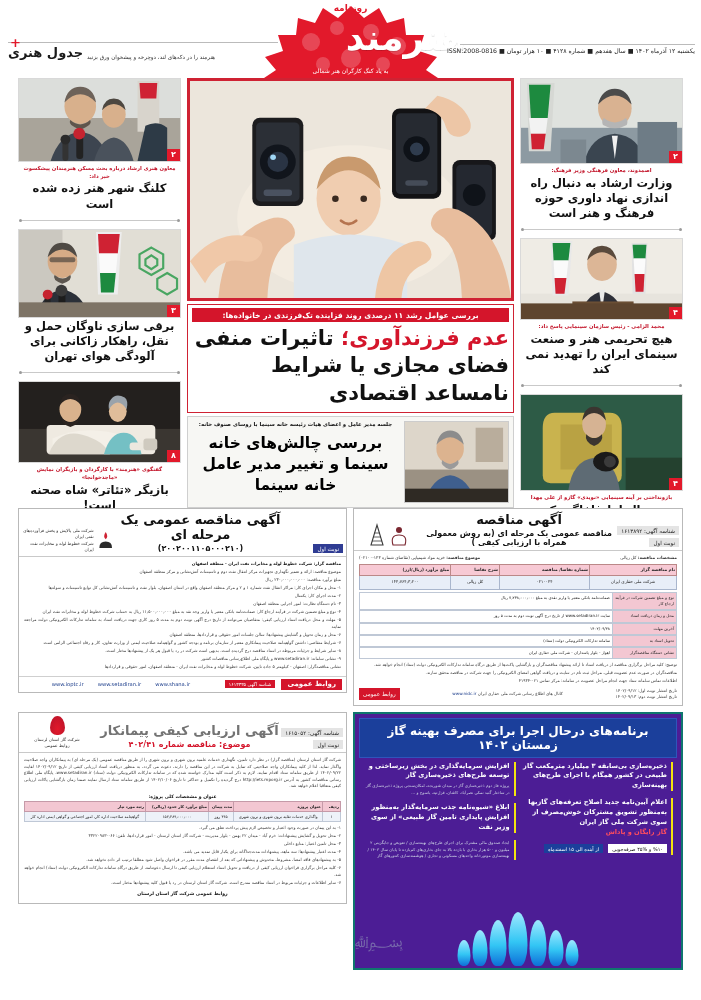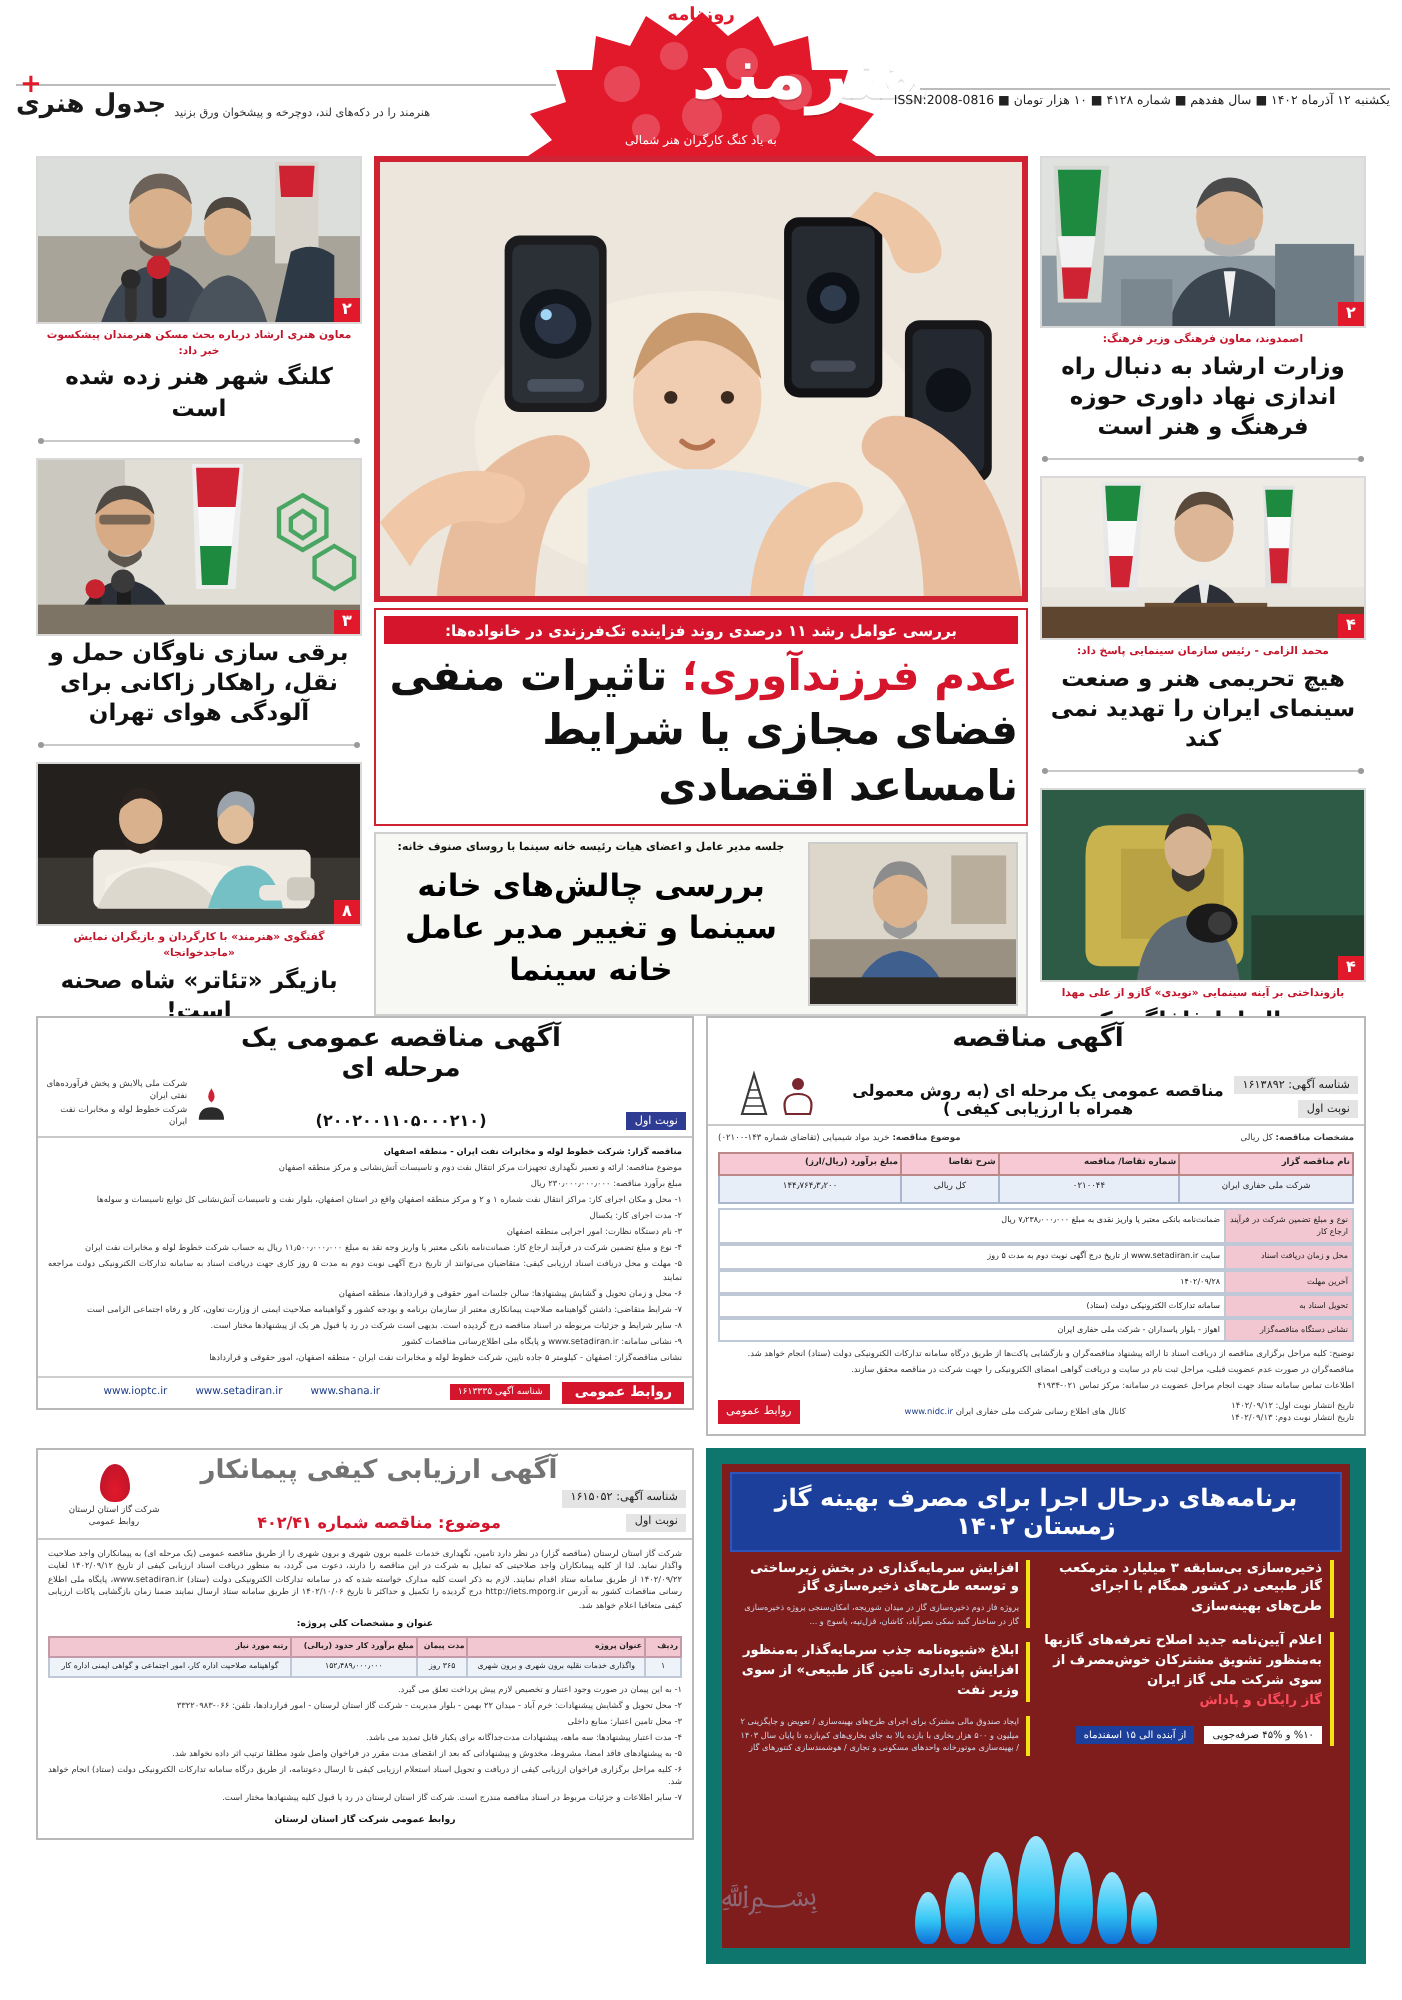--- a/index.html
+++ b/index.html
@@ -95,21 +95,21 @@
   .ad { border: 1px solid #b9b9b9; background: #fff; position: relative; }
   .ad-left { width: 330px; }
   .ad-right { width: 331px; }
 
   .ad-hd { display: flex; align-items: flex-end; border-bottom: 1px solid #c9c9c9; padding: 3px; gap: 4px; }
   .ad-logo { width: 58px; display: flex; flex-direction: column; align-items: center; justify-content: center; }
   .flame { width: 15px; height: 19px; background: radial-gradient(ellipse at 50% 70%, #e2192b 0%, #c3152a 70%, #8d0f1d 100%); border-radius: 50% 50% 45% 45% / 62% 62% 38% 38%; }
   .ad-logo-txt { font-size: 4.3px; color: #333; text-align: center; margin-top: 2px; line-height: 1.45; }
   .ad-title-wrap { flex: 1; text-align: center; }
   .ad-title { font-size: 13px; font-weight: bold; color: #111; }
-  .ad-sub { font-size: 8px; font-weight: bold; color: #111; margin-top: 14px; }
+  .ad-sub { font-size: 8px; font-weight: bold; color: #111; margin-top: 2px; }
   .ad-badges { width: 56px; display: flex; flex-direction: column; gap: 3px; align-items: flex-start; justify-content: center; }
   .badge { background: #2f3c93; color: #fff; font-size: 5.6px; padding: 1.5px 4px; white-space: nowrap; }
   .badge-gray { background: #e4e4e4; color: #222; }
   .badge-red { background: #d4152b; color: #fff; }
 
   .ad-body { padding: 4px 5px; font-size: 4.2px; line-height: 1.55; color: #333; text-align: justify; }
   .ad-body p { margin-bottom: 1.5px; }
   .ad-body .bl { font-weight: bold; color: #111; }
 
   .ad-foot { display: flex; align-items: center; gap: 6px; border-top: 1px solid #cfcfcf; padding: 2px 4px; }
@@ -126,21 +126,21 @@
   table.rtbl th { background: #f3c7d2; border: 1px solid #c09; border-color: #c59aa8; padding: 1.5px 1px; color: #222; }
   table.rtbl td { border: 1px solid #bfc8d6; padding: 1.5px 1px; text-align: center; color: #222; background: #fff; }
   table.rtbl tr.alt td { background: #eef2f9; }
 
   .kv { display: flex; font-size: 4px; border: 1px solid #bfc8d6; }
   .kv .k { width: 64px; background: #f3c7d2; padding: 2px; color: #222; border-left: 1px solid #bfc8d6; }
   .kv .v { flex: 1; padding: 2px; color: #222; }
 
   
   .gas {
-    width: 331px; background: #7f1d1d; border: 8px solid #0f766e;
+    width: 331px; background: #4c1d95; border: 2px solid #0f766e;
     position: relative; overflow: hidden; height: 258px;
   }
   .gas-title {
     background: #1b3f9b; color: #fff; font-size: 12px; font-weight: bold;
     text-align: center; padding: 5px 4px; margin: 4px; border: 1px solid #2e55bb;
   }
   .gas-grid { display: flex; gap: 5px; padding: 0 8px; }
   .gas-col { flex: 1; }
   .gas-item { border-right: 2px solid #f5e30f; padding-right: 4px; margin-bottom: 7px; }
   .gas-h { color: #fff; font-size: 6.6px; font-weight: bold; line-height: 1.5; }

